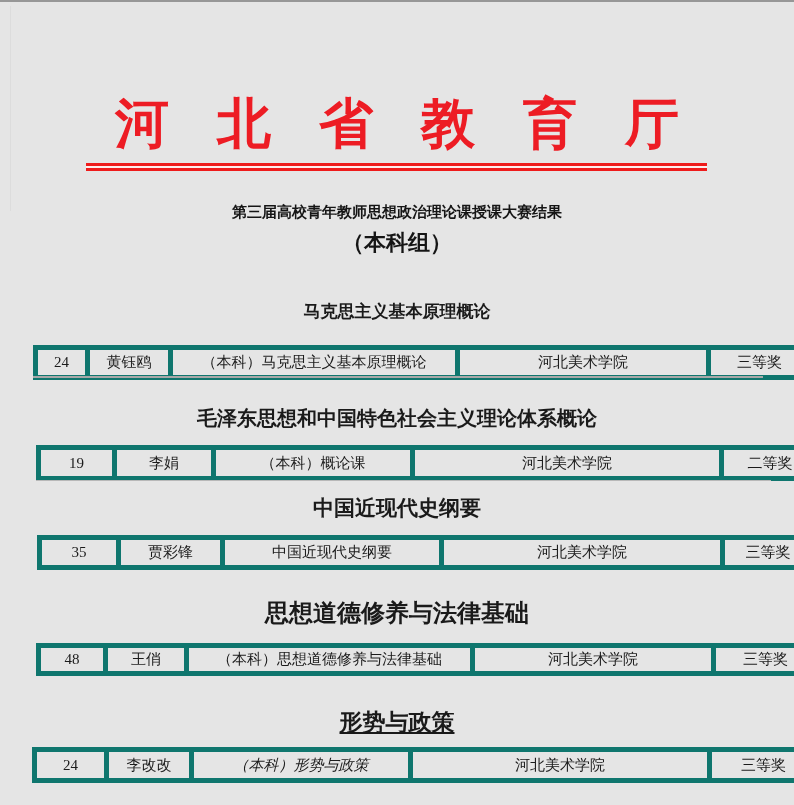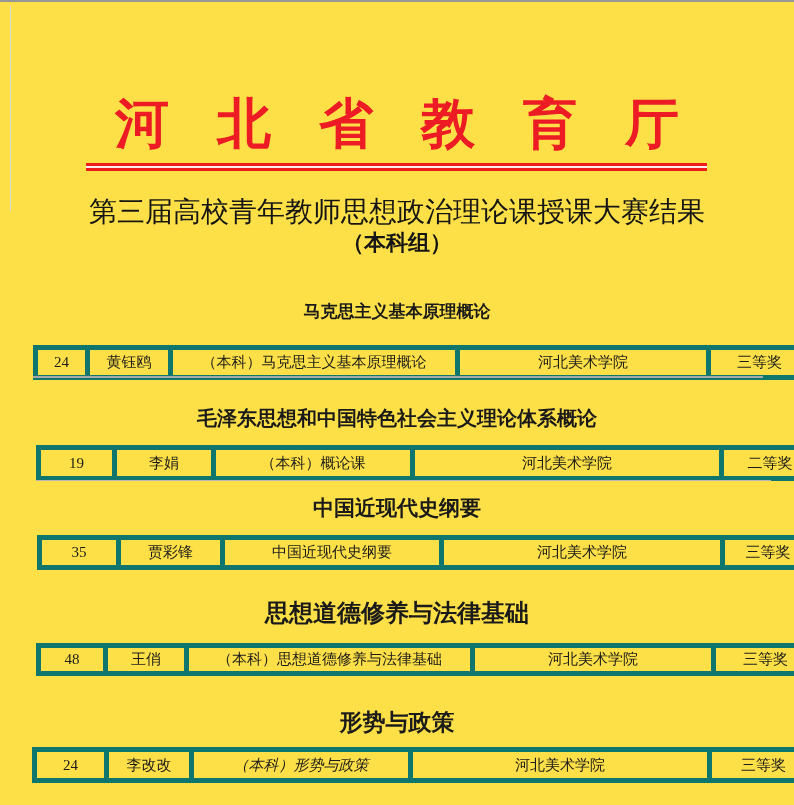--- a/index.html
+++ b/index.html
@@ -1,19 +1,19 @@
 <!DOCTYPE html>
 <html><head>
 <meta charset="utf-8">
 <style>
   html,body{margin:0;padding:0;background:#ffffff;}
   #page{
     position:relative;
     width:794px;height:805px;
-    background:#fde047;
+    background:#e5e5e5;
     overflow:hidden;
     font-family:"Liberation Serif","DejaVu Serif",serif;
     color:#1b1b1b;
   }
 
   
   .scan-top-edge{position:absolute;left:0;top:0;width:794px;height:2px;background:#979797;}
   .scan-left-vline{position:absolute;left:10px;top:6px;width:1px;height:205px;background:#dcdcdc;}
 
   
@@ -27,38 +27,38 @@
   }
   .red-rule{
     position:absolute;left:86px;top:163px;width:621px;height:2px;
     border-top:3px solid #ee1b1b;border-bottom:3px solid #ee1b1b;
     background:#ffecec;
   }
 
   
   .doc-title-1{
     position:absolute;left:0;top:199px;width:794px;text-align:center;
-    font-size:28px;line-height:26px;font-weight:normal;color:#151515;
+    font-size:15px;line-height:26px;font-weight:bold;color:#151515;
   }
   .doc-title-2{
     position:absolute;left:0;top:230px;width:794px;text-align:center;
     font-size:22px;line-height:26px;font-weight:bold;color:#151515;
   }
 
   
   .section-heading{
     position:absolute;left:0;width:794px;text-align:center;
     font-family:"Liberation Sans","DejaVu Sans",sans-serif;
     font-weight:bold;color:#1a1a1a;white-space:nowrap;
   }
   .sh1{top:301px;font-size:17px;line-height:21px;}
   .sh2{top:406px;font-size:20px;line-height:24px;}
   .sh3{top:495px;font-size:21px;line-height:25px;}
   .sh4{top:599px;font-size:24px;line-height:28px;}
-  .sh5{top:709px;font-size:23px;line-height:27px;}
+  .sh5{top:709px;font-size:23px;line-height:27px;text-decoration:underline;}
 
   
   .award-table{
     position:absolute;
     border-collapse:collapse;
     table-layout:fixed;
   }
   .award-table td{
     border:5px solid #0f766e;
     text-align:center;vertical-align:middle;

